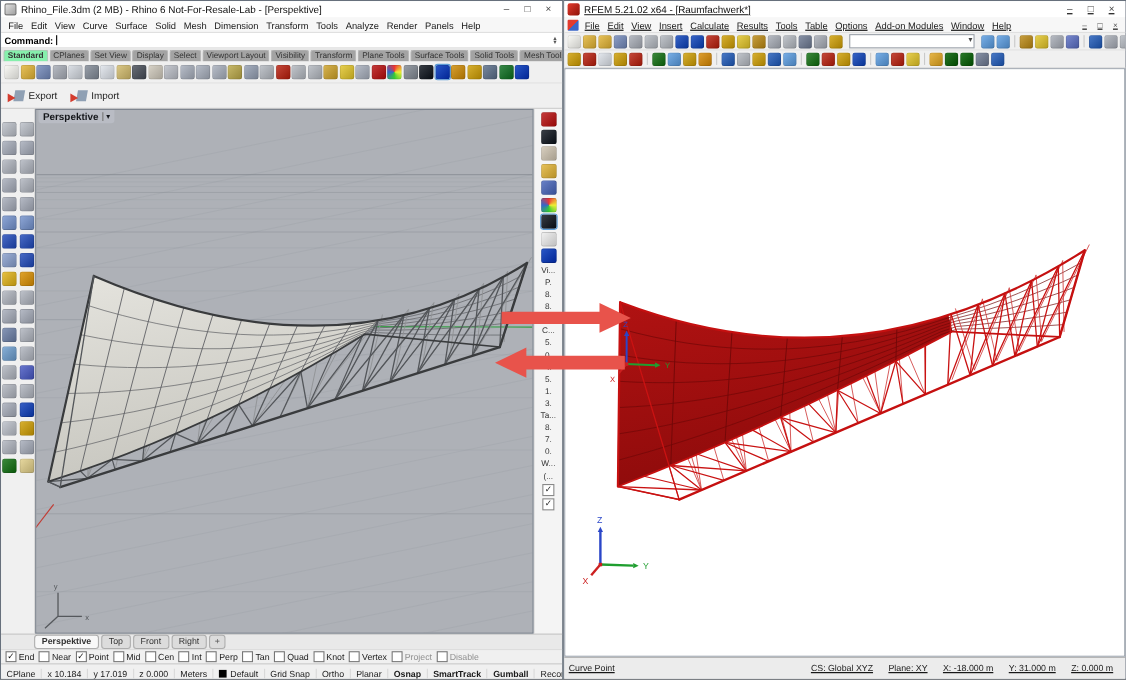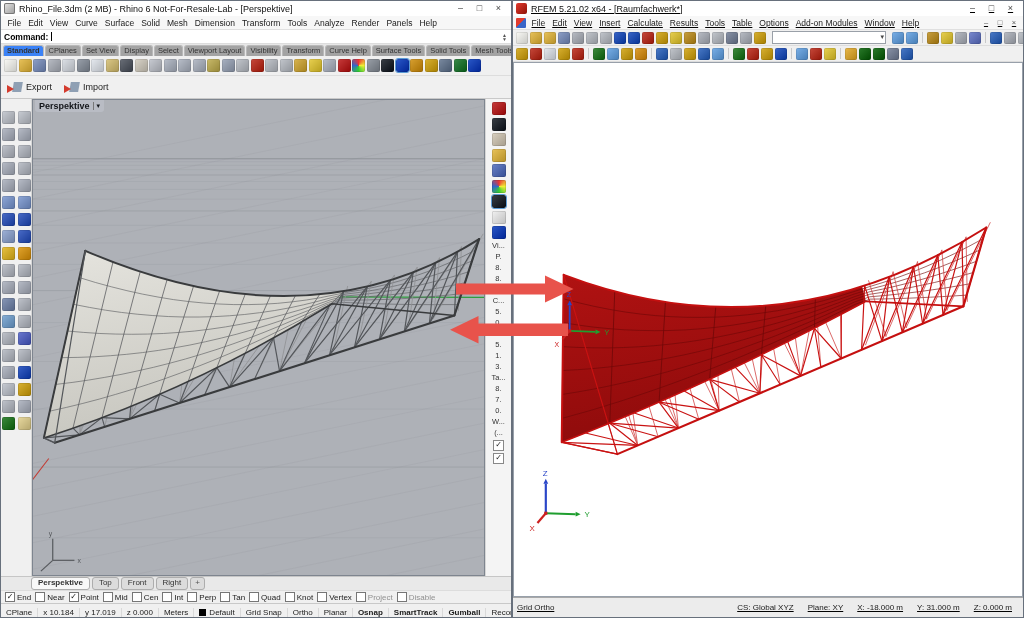--- a/index.html
+++ b/index.html
@@ -33,21 +33,21 @@
           align-items:center;padding:0 3px;font-size:8.5px;color:#000;flex:0 0 auto;}
   .cmdbar b{font-weight:bold;margin-right:3px;}
   .caret{width:1px;height:9px;background:#000;}
   .spin{margin-left:auto;display:flex;flex-direction:column;line-height:4px;font-size:5px;color:#555;padding-right:1px;}
 
   
   .tabrow{height:12px;background:#e7e7e7;display:flex;align-items:flex-end;padding:0 2px;gap:1px;
           font-size:7.5px;flex:0 0 auto;white-space:nowrap;overflow:hidden;}
   .rtab{background:#a3a3a3;border:1px solid #b9b9b9;border-bottom:none;border-radius:3px 3px 0 0;
         padding:0 3px;height:10px;line-height:10px;color:#333;}
-  .rtab.active{background:#3b82f6;font-weight:bold;}
+  .rtab.active{background:#86efac;font-weight:bold;}
 
   
   .toolbar1{height:19px;background:#f0f0f0;display:flex;align-items:center;gap:1.5px;
             padding:0 3px;border-bottom:1px solid #ddd;flex:0 0 auto;overflow:hidden;}
   .ticon{width:13px;height:13px;border-radius:2px;flex:0 0 auto;box-shadow:inset 0 0 0 0.5px rgba(0,0,0,.18);}
   .ticon.sel{outline:1px solid #5b9bd5;}
   .toolbar2{height:22px;background:#f0f0f0;display:flex;align-items:center;gap:12px;
             padding:0 6px;border-bottom:1px solid #c9c9c9;font-size:9px;color:#222;flex:0 0 auto;}
   .iobtn{display:flex;align-items:center;gap:4px;}
   .arrow-ic{position:relative;width:15px;height:11px;}
@@ -149,21 +149,21 @@
     </div>
     <div class="tabrow" id="rhino-tabs">
         <span class="rtab active">Standard</span>
         <span class="rtab">CPlanes</span>
         <span class="rtab">Set View</span>
         <span class="rtab">Display</span>
         <span class="rtab">Select</span>
         <span class="rtab">Viewport Layout</span>
         <span class="rtab">Visibility</span>
         <span class="rtab">Transform</span>
-        <span class="rtab">Curve Help</span>
+        <span class="rtab">Plane Tools</span>
         <span class="rtab">Surface Tools</span>
         <span class="rtab">Solid Tools</span>
         <span class="rtab">Mesh Tools</span>
       </div>
     <div class="toolbar1" id="rhino-toolbar1">
         <span class="ticon" style="background: linear-gradient(135deg, rgb(250, 250, 246), rgb(198, 198, 194));"></span>
         <span class="ticon" style="background: linear-gradient(135deg, rgb(233, 195, 91), rgb(181, 143, 39));"></span>
         <span class="ticon" style="background: linear-gradient(135deg, rgb(142, 160, 200), rgb(90, 108, 148));"></span>
         <span class="ticon" style="background: linear-gradient(135deg, rgb(185, 189, 197), rgb(133, 137, 145));"></span>
         <span class="ticon" style="background: linear-gradient(135deg, rgb(221, 225, 231), rgb(169, 173, 179));"></span>
@@ -753,21 +753,21 @@
             <polygon points="62,455.6 62,460.4 67,458" fill="#1f9e2f"></polygon>
             <line x1="32" y1="457" x2="23.6" y2="466.9" stroke="#cc2020" stroke-width="2.2"></line>
             <rect x="30.4" y="455.4" width="3.2" height="3.2" fill="#cc2020"></rect>
             <text x="29" y="419" font-size="8" fill="#2a46c8" font-family="Liberation Sans, sans-serif">Z</text>
             <text x="71" y="461" font-size="8" fill="#1f9e2f" font-family="Liberation Sans, sans-serif">Y</text>
             <text x="15.600000000000001" y="474.9" font-size="8" fill="#cc2020" font-family="Liberation Sans, sans-serif">X</text>
           </g>
         </svg>
     </div>
     <div class="rstatusbar">
-      <span class="rsleft">Grid Ortho</span>
+      <span class="rsleft">Curve Point</span>
       <span class="rsgroup" id="rfem-status-cells">
           <span class="rscell">CS: Global XYZ</span>
           <span class="rscell">Plane: XY</span>
           <span class="rscell">X: -18.000 m</span>
           <span class="rscell">Y:  31.000 m</span>
           <span class="rscell">Z:  0.000 m</span>
         </span>
     </div>
   </section>
 

